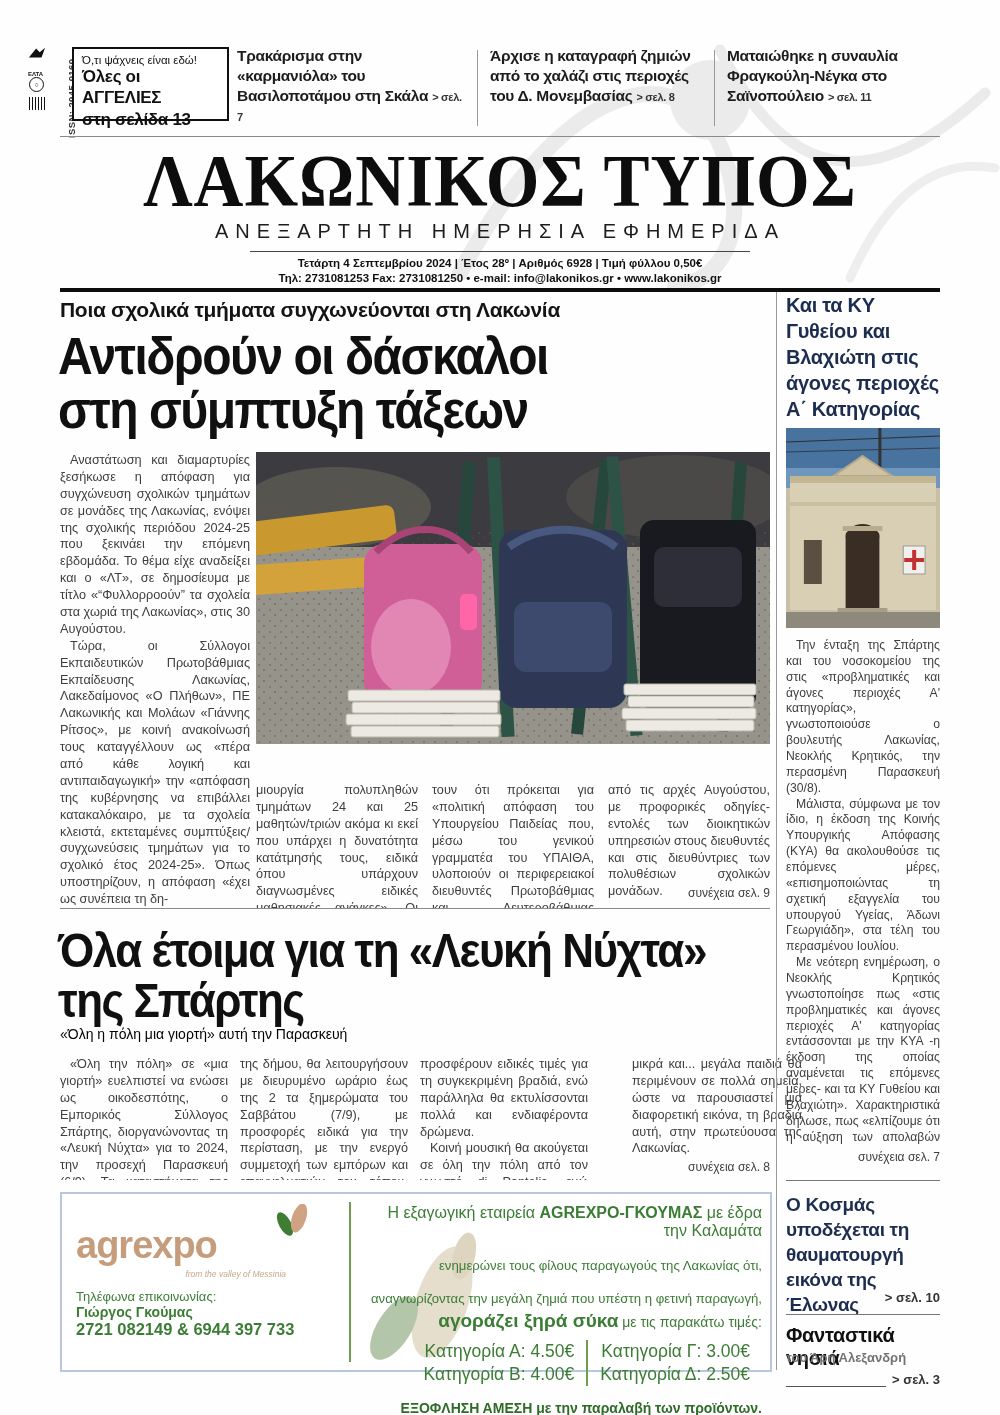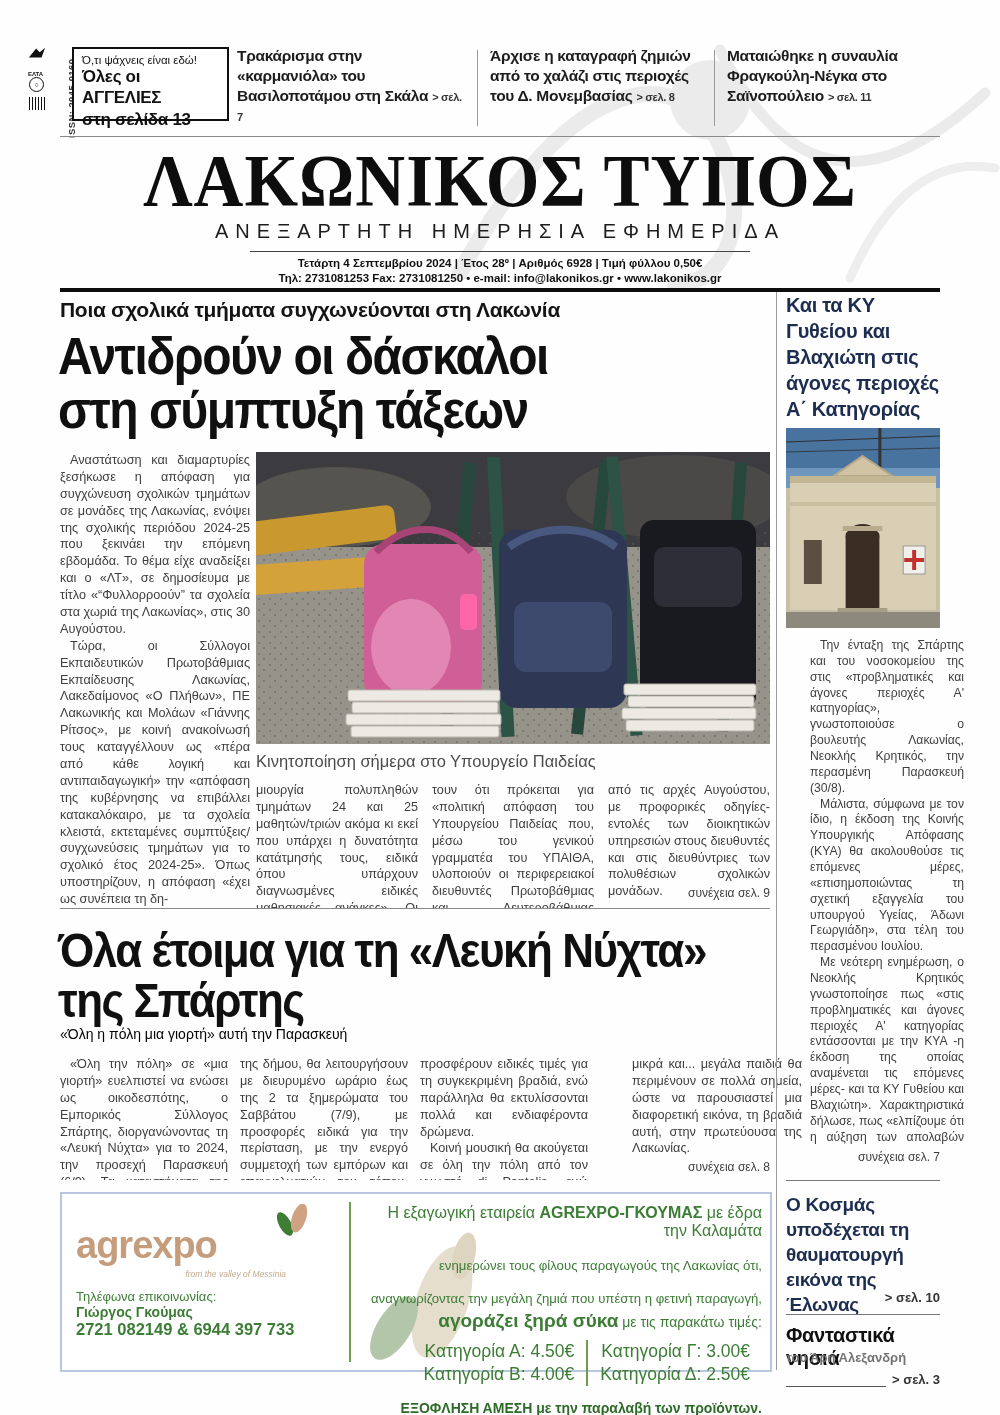--- a/index.html
+++ b/index.html
@@ -97,21 +97,21 @@
   .price-grid td.left { border-right:2px solid #6f9d50; }
   .adl5 { font-size:14px; font-weight:bold; margin-top:10px; color:#2f6b28; }
   .adl6 { font-size:13px; margin-top:2px; }
 
   
   .sb-vline { position:absolute; left:776px; top:292px; width:1px; height:1078px; background:#9a9a9a; }
   .sb-headline { position:absolute; left:786px; top:292px; width:154px; font-size:20px; font-weight:bold;
                  color:#1d2d50; line-height:1.3; letter-spacing:-.3px; }
   .sb-photo { position:absolute; left:786px; top:428px; width:154px; height:200px; background:#c9bfa6; }
   .sb-body { position:absolute; left:786px; top:638px; width:154px; height:508px;
-             font-size:12.2px; line-height:1.3; text-align:justify; color:#3e3e3e; overflow:hidden;margin-left:24px; }
+             font-size:12.2px; line-height:1.3; text-align:justify; color:#3e3e3e; overflow:hidden; }
   .sb-more { position:absolute; left:786px; top:1150px; width:154px; }
   .sb-rule1 { position:absolute; left:786px; top:1180px; width:154px; height:1px; background:#777; }
   .kosmas { position:absolute; left:786px; top:1192px; width:154px; font-size:19px; font-weight:bold;
             color:#1d2d50; line-height:1.32; letter-spacing:-.3px; }
   .pg10 { position:absolute; left:786px; top:1290px; width:154px; font-size:13px; font-weight:bold; color:#333; text-align:right; }
   .sb-rule2 { position:absolute; left:786px; top:1314px; width:154px; height:1px; background:#777; }
   .fant { position:absolute; left:786px; top:1324px; width:154px; font-size:20px; font-weight:bold; color:#101010; letter-spacing:-.3px;}
   .fant-author { position:absolute; left:786px; top:1350px; width:154px; font-size:13px; font-weight:bold; color:#737373; }
   .pg3row { position:absolute; left:786px; top:1372px; width:154px; display:flex; align-items:flex-end; gap:6px; }
   .pg3row .ln { flex:1; height:1px; background:#555; }
@@ -209,21 +209,20 @@
       <rect x="92" y="238" width="152" height="11" rx="2"></rect>
       <rect x="96" y="250" width="146" height="11" rx="2"></rect>
       <rect x="90" y="262" width="155" height="11" rx="2"></rect>
       <rect x="95" y="274" width="148" height="11" rx="2"></rect>
       <rect x="368" y="232" width="132" height="11" rx="2"></rect>
       <rect x="372" y="244" width="126" height="11" rx="2"></rect>
       <rect x="366" y="256" width="134" height="11" rx="2"></rect>
       <rect x="370" y="268" width="128" height="11" rx="2"></rect>
     </g>
   </svg>
-  <div class="caption">Κινητοποίηση σήμερα στο Υπουργείο Παιδείας</div>
 
   <div class="bodycol c2">
       <p>μιουργία πολυπληθών τμημάτων 24 και 25 μαθητών/τριών ακόμα κι εκεί που υπάρχει η δυνατότητα κατάτμησής τους, ειδικά όπου υπάρχουν διαγνωσμένες ειδικές μαθησιακές ανάγκες». Οι σύλλογοι προσθέ-</p>
     </div>
   <div class="bodycol c3">
       <p>τουν ότι πρόκειται για «πολιτική απόφαση του Υπουργείου Παιδείας που, μέσω του γενικού γραμματέα του ΥΠΑΙΘΑ, υλοποιούν οι περιφερειακοί διευθυντές Πρωτοβάθμιας και Δευτεροβάθμιας Εκπαίδευσης</p>
     </div>
   <div class="bodycol c4">
       <p>από τις αρχές Αυγούστου, με προφορικές οδηγίες-εντολές των διοικητικών υπηρεσιών στους διευθυντές και στις διευθύντριες των πολυθέσιων σχολικών μονάδων.</p>
     </div>

